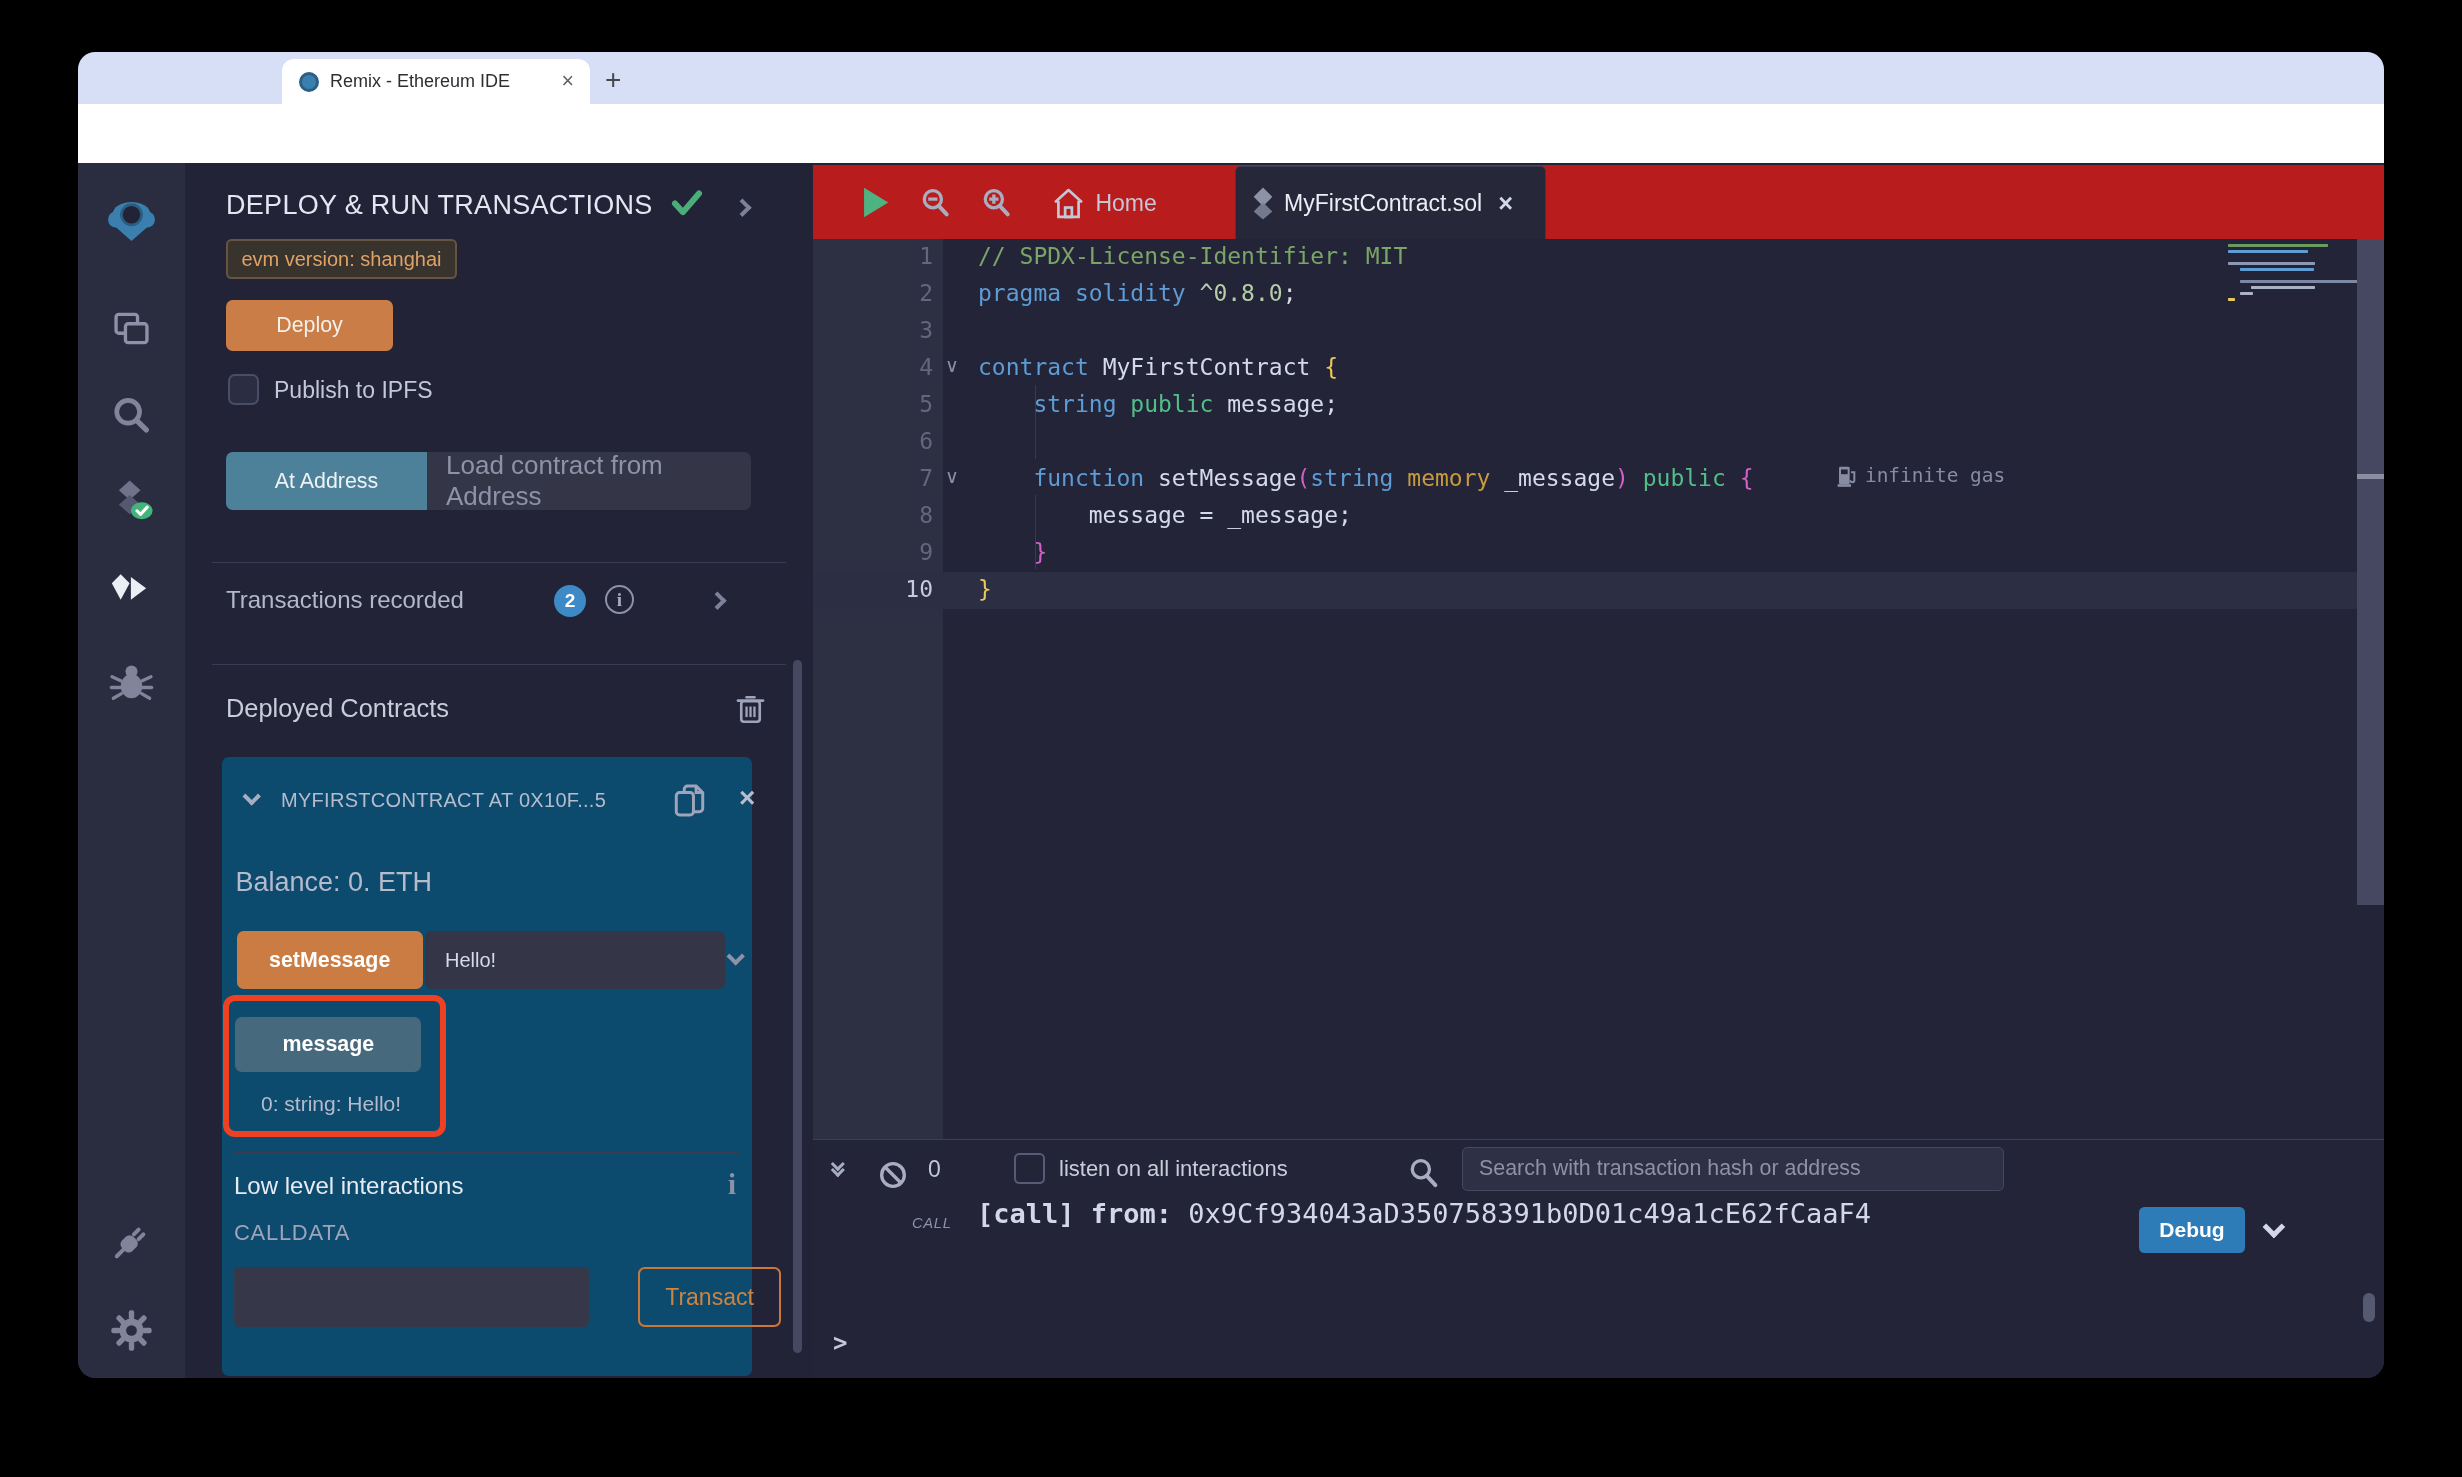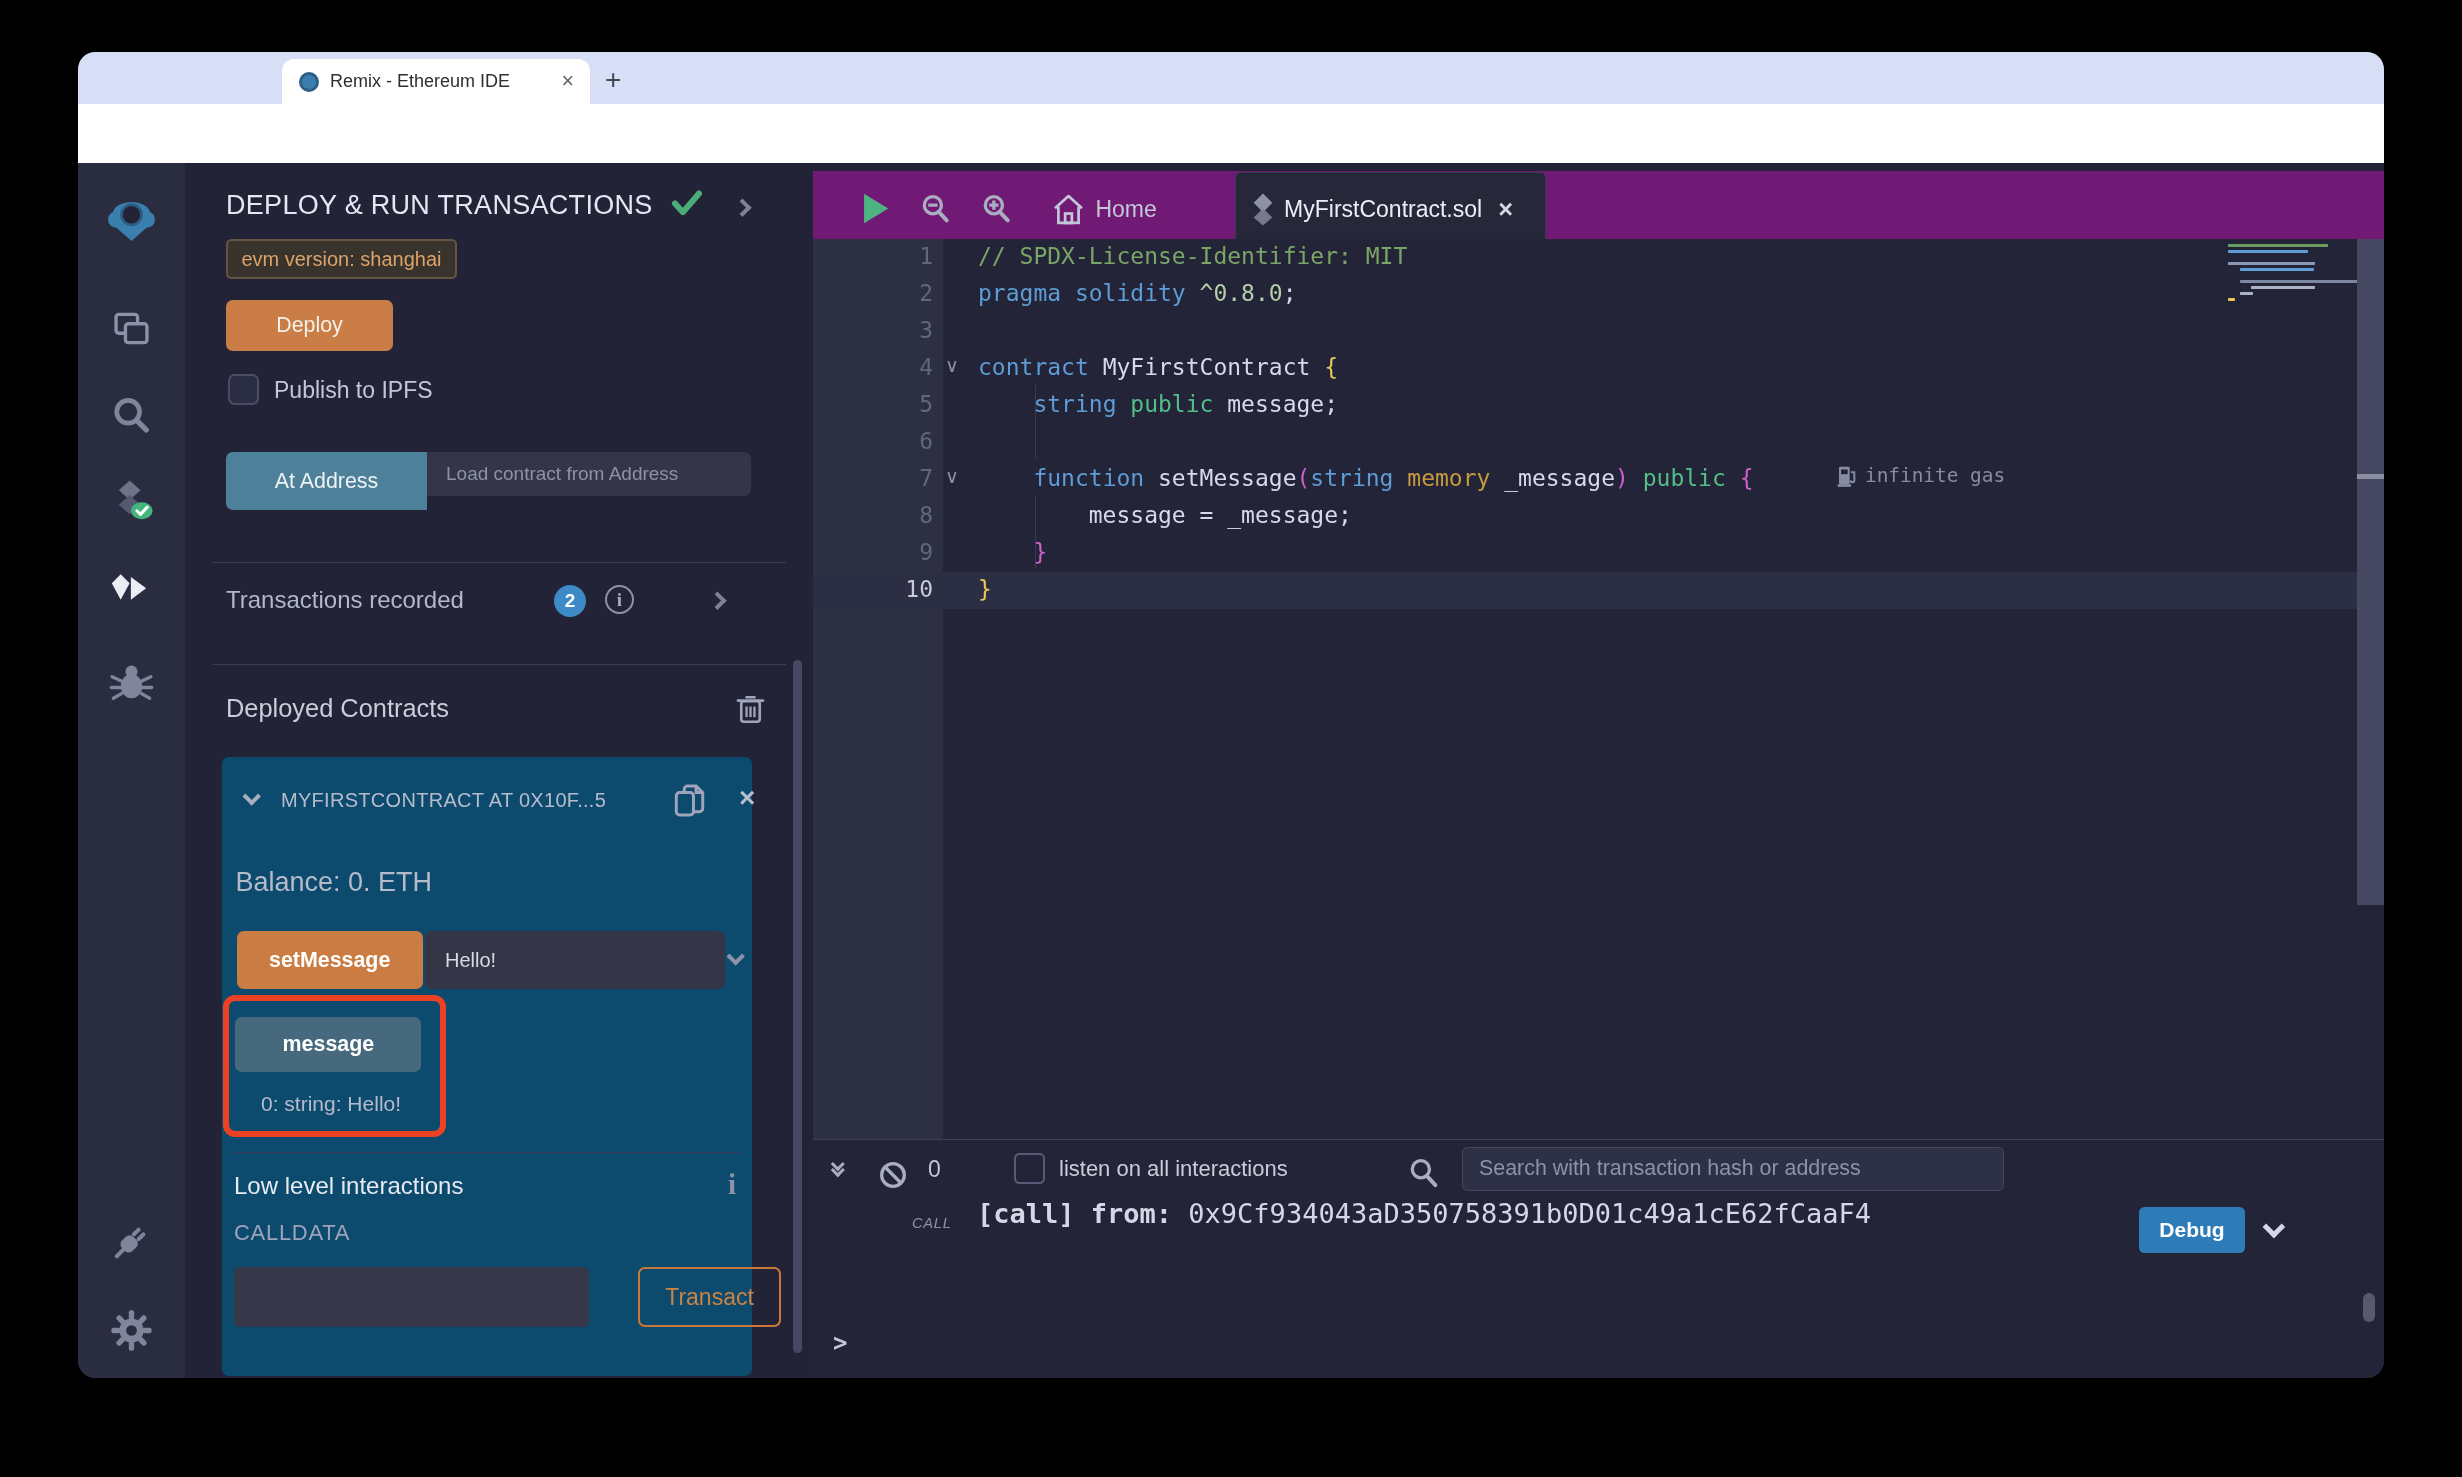--- a/index.html
+++ b/index.html
@@ -31,40 +31,40 @@
   .panel{position:absolute;left:107px;top:0;width:628px;height:100%;background:#222336;}
   .ptitle{position:absolute;left:41px;top:27px;font-size:27px;color:#e4e7f1;letter-spacing:0.3px;white-space:nowrap;}
   .chev{display:inline-block;border:solid #7d8298;border-width:0 4px 4px 0;padding:4.7px;}
   .cdown{transform:rotate(45deg);} .cright{transform:rotate(-45deg);}
   .badge-evm{position:absolute;left:41px;top:76px;padding:6.7px 13.4px;border:2px solid #655441;border-radius:5.4px;background:#39332e;color:#dda268;font-size:20px;}
   .btn{display:flex;align-items:center;justify-content:center;box-sizing:border-box;cursor:pointer;}
   .deploy{position:absolute;left:41px;top:137px;width:167px;height:51px;background:#ca7d46;border-radius:6.7px;color:#f4f0ea;font-size:21.4px;}
   .cbx{position:absolute;width:31px;height:31px;border:2px solid #4a4d66;border-radius:6.7px;background:#2b2d42;box-sizing:border-box;}
   .lbl{position:absolute;color:#c3c7d6;font-size:23px;white-space:nowrap;}
   .ataddr{position:absolute;left:41px;top:289px;width:201px;height:58px;background:#4d8099;border-radius:6.7px 0 0 6.7px;color:#eef2f5;font-size:21.4px;}
-  .ataddr-in{position:absolute;left:242px;top:289px;width:324px;height:44px;background:#343648;border-radius:0 6.7px 6.7px 0;color:#8d92a8;font-size:19px;display:flex;align-items:center;padding-left:19px;box-sizing:border-box;}
+  .ataddr-in{position:absolute;left:242px;top:289px;width:324px;height:58px;background:#343648;border-radius:0 6.7px 6.7px 0;color:#8d92a8;font-size:26px;display:flex;align-items:center;padding-left:19px;box-sizing:border-box;}
   .pdiv{position:absolute;left:27px;width:574px;height:1.3px;background:#3a3d52;}
   .seclbl{position:absolute;left:41px;font-size:24px;color:#b2b7c9;white-space:nowrap;}
   .badge2{position:absolute;width:32px;height:32px;border-radius:50%;background:#3d8ac6;color:#fff;font-size:19px;font-weight:bold;display:flex;align-items:center;justify-content:center;}
   .infoc{position:absolute;width:29px;height:29px;border:2px solid #8d92a8;border-radius:50%;color:#a8adc0;font-size:19px;font-family:"Liberation Serif",serif;font-weight:bold;display:flex;align-items:center;justify-content:center;box-sizing:border-box;}
   .card{position:absolute;left:37px;top:594px;width:530px;height:619px;background:#0c4a6e;border-radius:6.7px;}
   .ctr-lbl{position:absolute;left:59px;top:32px;width:375px;font-size:20px;color:#b7bccd;letter-spacing:0.3px;white-space:nowrap;overflow:hidden;}
   .setmsg{position:absolute;left:14.7px;top:174px;width:186px;height:58px;background:#ca7c42;border-radius:6.7px;color:#fff;font-size:21.4px;font-weight:bold;}
   .setmsg-in{position:absolute;left:203px;top:174px;width:300px;height:58px;background:#343648;border-radius:6.7px;color:#d6dae6;font-size:20px;display:flex;align-items:center;padding-left:20px;box-sizing:border-box;}
   .redbox{position:absolute;left:1.3px;top:238px;width:223px;height:142px;border:6.7px solid #ee4023;border-radius:12px;box-sizing:border-box;}
   .msgbtn{position:absolute;left:13.4px;top:260px;width:186px;height:55px;background:#46697e;border-radius:6.7px;color:#fff;font-size:21.4px;font-weight:bold;}
   .msgout{position:absolute;left:39px;top:335px;font-size:21px;color:#b6bbcb;white-space:nowrap;}
   .lowlbl{position:absolute;left:12px;top:415px;font-size:24px;color:#e8eaf2;white-space:nowrap;}
   .calldata{position:absolute;left:12px;top:463px;font-size:22px;color:#9fa4ba;letter-spacing:0.7px;}
   .cd-in{position:absolute;left:12px;top:510px;width:355px;height:60px;background:#363849;border-radius:5.4px;}
   .transact{position:absolute;left:375px;top:510px;width:143px;height:60px;border:2px solid #c97839;border-radius:6.7px;color:#cd8342;font-size:23px;background:transparent;margin-left:41px;}
   .pscroll{position:absolute;left:608px;top:497px;width:9.4px;height:693px;background:#454860;border-radius:4.7px;}
   
   .edcol{position:absolute;left:735px;top:0;width:1571px;height:100%;}
-  .edtabs{position:absolute;left:0;top:8px;width:100%;height:76px;background:#701a75;}
+  .edtabs{position:absolute;left:0;top:2px;width:100%;height:76px;background:#b91c1c;}
   .hometab{position:absolute;left:238px;top:0;height:76px;display:flex;align-items:center;color:#c3c7d6;font-size:23px;}
   .filetab{position:absolute;left:422px;top:1.3px;width:311px;height:74px;background:#262839;border:1.3px solid #383b4e;border-bottom:none;border-radius:5.4px 5.4px 0 0;box-sizing:border-box;display:flex;align-items:center;color:#eceef5;font-size:23px;}
   .code{position:absolute;left:0;top:76px;width:100%;height:900px;background:#232438;font-family:"DejaVu Sans Mono",monospace;font-size:23px;overflow:hidden;}
   .gutterbg{position:absolute;left:0;top:0;width:130px;height:100%;background:#2d2f43;}
   .crow{position:relative;height:37px;}
   .crow.cur{background:#2c2e44;}
   .crow .ln{position:absolute;left:0;top:4px;width:120px;text-align:right;color:#62677e;}
   .crow.cur .ln{color:#c6cad9;}
   .crow .fold{position:absolute;left:132px;top:4px;color:#8a8fa3;font-family:"DejaVu Sans",sans-serif;font-size:19px;}
   .crow .ctext{position:absolute;left:165px;top:4px;white-space:pre;}

